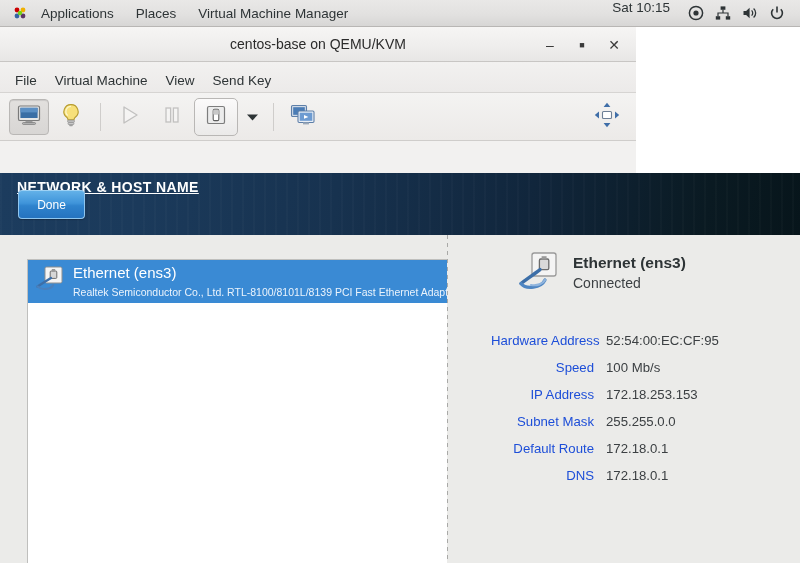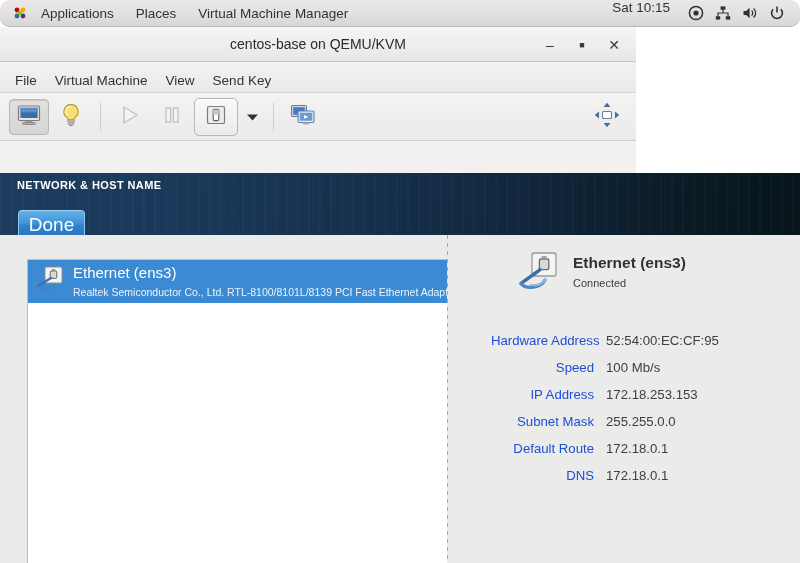--- a/index.html
+++ b/index.html
@@ -7,21 +7,21 @@
     width:800px; height:563px; overflow:hidden;
     font-family:"Liberation Sans", sans-serif;
     background:#ffffff;
   }
 
   
   #gnome-topbar{
     position:absolute; left:0; top:0; width:800px; height:27px;
     background:linear-gradient(to bottom,#e9e8e7 0%,#e2e1e0 55%,#d7d6d5 100%);
     border-bottom:1px solid #b8b6b4;
-    display:flex; align-items:center;border-radius:10px;
+    display:flex; align-items:center;
   }
   .tb-item{
     font-size:13.5px; color:#2e3436; padding:0 11px; height:27px;
     display:flex; align-items:center; white-space:nowrap;
   }
   #gnome-topbar .logo{ padding-left:12px; padding-right:2px; }
   .tb-spacer{ flex:1; }
   .tb-right{ display:flex; padding-right:10px; gap:1px; }
   .tb-clock{ font-size:13.5px; color:#2e3436; padding:0 12px 0 6px; }
   .tb-icon{ width:26px; height:27px; display:flex; align-items:center; justify-content:center; }
@@ -96,29 +96,29 @@
   }
   #ana-header .streaks{
     position:absolute; inset:0;
     background:repeating-linear-gradient(90deg,
         rgba(255,255,255,.022) 0px, rgba(255,255,255,.022) 2px,
         rgba(0,0,0,0) 2px, rgba(0,0,0,0) 11px);
     opacity:.85;
   }
   #ana-title{
     position:absolute; left:17px; top:6px;
-    font-size:11px; font-weight:bold; color:#ffffff; letter-spacing:.4px;
+    font-size:14px; font-weight:bold; color:#ffffff; letter-spacing:.4px;text-decoration:underline;
   }
   #done-button{
-    position:absolute; left:18px; top:37px;
+    position:absolute; left:18px; top:17px;
     width:67px; height:29px; border-radius:4px;
     background:linear-gradient(to bottom,#63b1e8 0%,#3f94da 45%,#2f83cd 55%,#2573bf 100%);
     border:1px solid #8fc6ef; border-top-color:#9ed1f4;
     display:flex; align-items:center; justify-content:center;
-    font-size:19px; color:#ffffff;
+    font-size:12px; color:#ffffff;
     box-shadow:0 1px 1px rgba(0,0,0,.25);
   }
 
   #ana-body{ position:relative; width:100%; height:355px; background:#ebebe9; }
 
   
   #iface-list{
     position:absolute; left:27px; top:24px; width:420px; bottom:0;
     background:#ffffff;
     border-left:1px solid #bfbfbd; border-top:1px solid #bfbfbd;
@@ -143,21 +143,21 @@
   
   #detail-panel{
     position:absolute; left:455px; top:0; right:0; bottom:0;
   }
   #detail-head{
     position:absolute; left:60px; top:14px;
     display:flex; align-items:flex-start;
   }
   #detail-head .txt{ margin-left:10px; padding-top:4px; }
   #detail-title{ font-size:15.5px; font-weight:bold; color:#2e3436; line-height:19px; }
-  #detail-status{ font-size:11px; color:#3c4043; line-height:19px; margin-top:2px; }
+  #detail-status{ font-size:14px; color:#3c4043; line-height:19px; margin-top:2px; }
 
   #detail-rows{ position:absolute; left:0; top:92px; width:345px; }
   .drow{ display:flex; height:27px; align-items:center; }
   .dlabel{
     width:115px; text-align:right; font-size:13.2px; color:#1d4ed8; padding-right:12px;
     white-space:nowrap;
     margin-left:36px;
   }
   .dvalue{ font-size:13.2px; color:#3c4043; white-space:nowrap; }
 </style>

